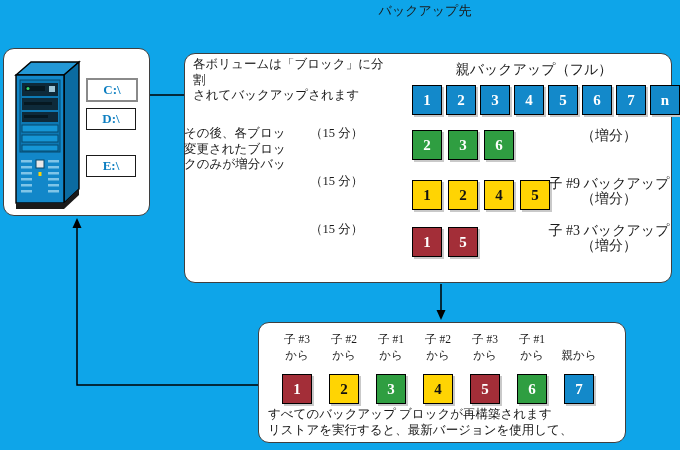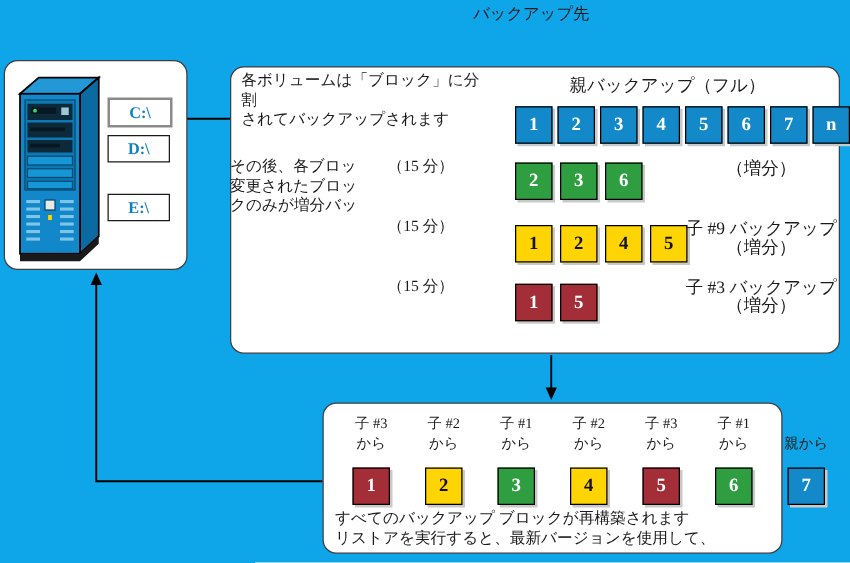--- a/index.html
+++ b/index.html
@@ -13,21 +13,21 @@
   .box-backup{left:184px;top:53px;width:488px;height:230px;}
   .box-restore{left:258px;top:322px;width:368px;height:121px;}
   .drive{position:absolute;left:86px;width:48px;height:20px;background:#fff;border:1px solid #1a1a1a;
          display:flex;align-items:center;justify-content:center;font-weight:bold;font-size:13px;}
   .drive.sel{border:2.5px solid #8a8a8a;}
   .note{position:absolute;text-align:left;font-size:12.5px;line-height:15.5px;}
   .blockrow{position:absolute;display:flex;}
   .block{width:28px;height:28px;border:1px solid #000;box-sizing:content-box;display:flex;align-items:center;
          justify-content:center;font-weight:bold;font-size:15px;box-shadow:2px 2px 0 #c9c9c9;}
   .rowlabel{position:absolute;text-align:center;font-size:14px;line-height:15px;}
-  .rcols{position:absolute;left:282px;top:332px;display:flex;gap:28px;}
+  .rcols{position:absolute;left:282px;top:332px;display:flex;gap:17px;}
   .rcol{width:30px;display:flex;flex-direction:column;align-items:center;}
   .rcol .l{font-size:11.5px;line-height:15.5px;height:15.5px;white-space:nowrap;}
   .rcol .block{margin-top:11px;}
 </style>
 </head>
 <body>
 
 <div class="canvas">
 
   <svg class="connectors" viewBox="0 0 680 450" xmlns="http://www.w3.org/2000/svg">

